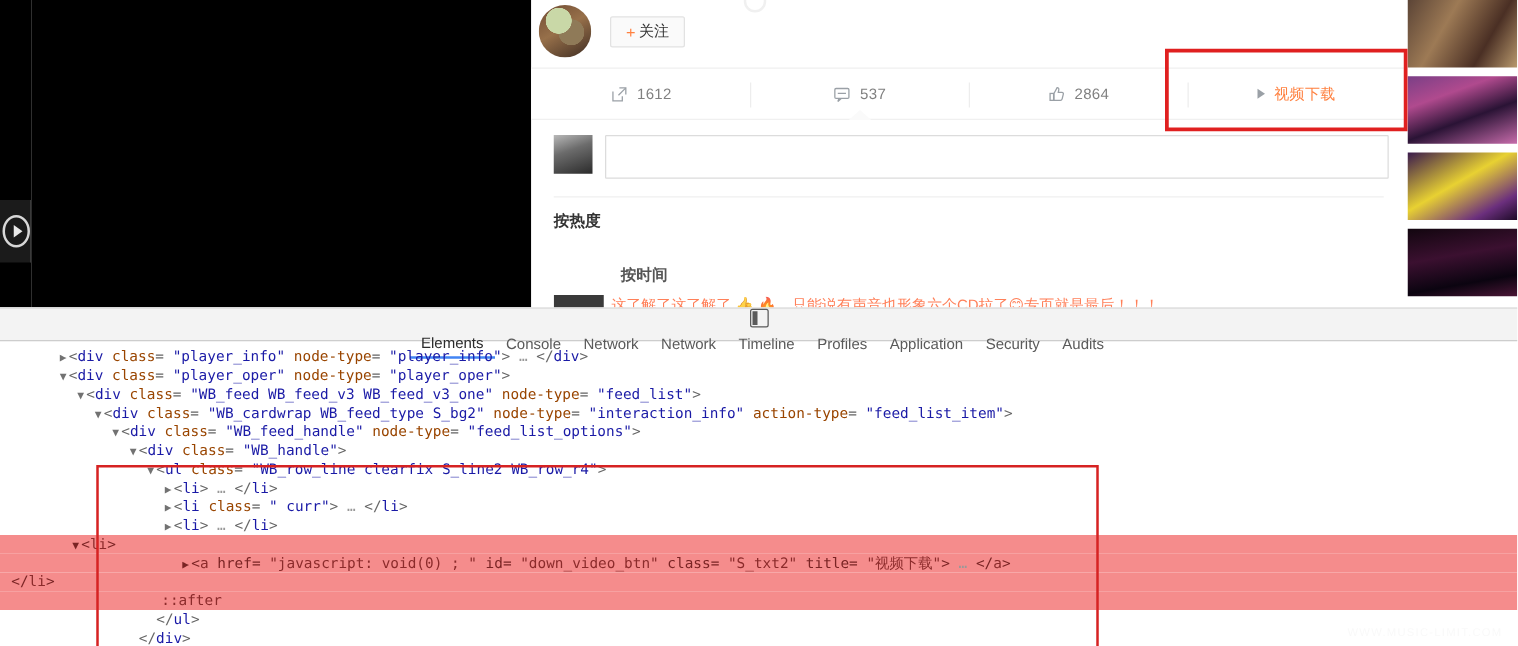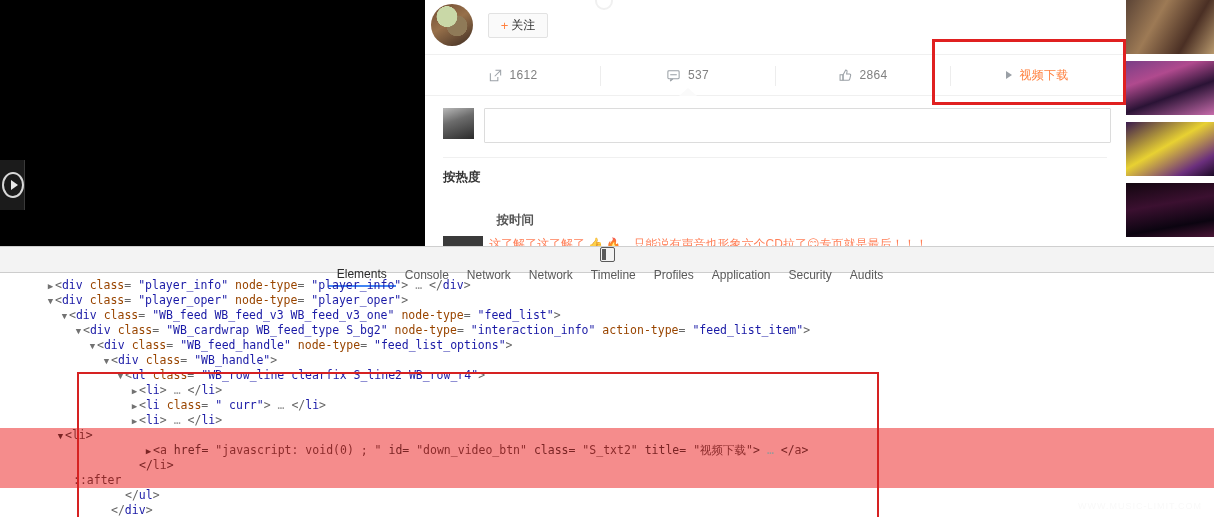--- a/index.html
+++ b/index.html
@@ -405,22 +405,22 @@
         <div class="tl" style="padding-left: 60px;"><span class="arw">▼</span><span class="tk-pun">&lt;</span><span class="tk-tag">div</span><span class="tk-attr"> class</span><span class="tk-pun">= </span><span class="tk-val">"WB_feed WB_feed_v3 WB_feed_v3_one"</span><span class="tk-attr"> node-type</span><span class="tk-pun">= </span><span class="tk-val">"feed_list"</span><span class="tk-pun">&gt;</span></div>
         <div class="tl" style="padding-left: 74px;"><span class="arw">▼</span><span class="tk-pun">&lt;</span><span class="tk-tag">div</span><span class="tk-attr"> class</span><span class="tk-pun">= </span><span class="tk-val">"WB_cardwrap WB_feed_type S_bg2"</span><span class="tk-attr"> node-type</span><span class="tk-pun">= </span><span class="tk-val">"interaction_info"</span><span class="tk-attr"> action-type</span><span class="tk-pun">= </span><span class="tk-val">"feed_list_item"</span><span class="tk-pun">&gt;</span></div>
         <div class="tl" style="padding-left: 88px;"><span class="arw">▼</span><span class="tk-pun">&lt;</span><span class="tk-tag">div</span><span class="tk-attr"> class</span><span class="tk-pun">= </span><span class="tk-val">"WB_feed_handle"</span><span class="tk-attr"> node-type</span><span class="tk-pun">= </span><span class="tk-val">"feed_list_options"</span><span class="tk-pun">&gt;</span></div>
         <div class="tl" style="padding-left: 102px;"><span class="arw">▼</span><span class="tk-pun">&lt;</span><span class="tk-tag">div</span><span class="tk-attr"> class</span><span class="tk-pun">= </span><span class="tk-val">"WB_handle"</span><span class="tk-pun">&gt;</span></div>
         <div class="tl" style="padding-left: 116px;"><span class="arw">▼</span><span class="tk-pun">&lt;</span><span class="tk-tag">ul</span><span class="tk-attr"> class</span><span class="tk-pun">= </span><span class="tk-val">"WB_row_line clearfix S_line2 WB_row_r4"</span><span class="tk-pun">&gt;</span></div>
         <div class="tl" style="padding-left: 130px;"><span class="arw">▶</span><span class="tk-pun">&lt;</span><span class="tk-tag">li</span><span class="tk-pun">&gt;</span><span class="tk-dots"> … </span><span class="tk-pun">&lt;/</span><span class="tk-tag">li</span><span class="tk-pun">&gt;</span></div>
         <div class="tl" style="padding-left: 130px;"><span class="arw">▶</span><span class="tk-pun">&lt;</span><span class="tk-tag">li</span><span class="tk-attr"> class</span><span class="tk-pun">= </span><span class="tk-val">" curr"</span><span class="tk-pun">&gt;</span><span class="tk-dots"> … </span><span class="tk-pun">&lt;/</span><span class="tk-tag">li</span><span class="tk-pun">&gt;</span></div>
         <div class="tl" style="padding-left: 130px;"><span class="arw">▶</span><span class="tk-pun">&lt;</span><span class="tk-tag">li</span><span class="tk-pun">&gt;</span><span class="tk-dots"> … </span><span class="tk-pun">&lt;/</span><span class="tk-tag">li</span><span class="tk-pun">&gt;</span></div>
         <div class="tl sel" style="padding-left: 56px;"><span class="arw">▼</span><span class="tk-pun">&lt;</span><span class="tk-tag">li</span><span class="tk-pun">&gt;</span></div>
         <div class="tl sel" style="padding-left: 144px;"><span class="arw">▶</span><span class="tk-pun">&lt;</span><span class="tk-tag">a</span><span class="tk-attr"> href</span><span class="tk-pun">= </span><span class="tk-val">"javascript: void(0) ; "</span><span class="tk-attr"> id</span><span class="tk-pun">= </span><span class="tk-val">"down_video_btn"</span><span class="tk-attr"> class</span><span class="tk-pun">= </span><span class="tk-val">"S_txt2"</span><span class="tk-attr"> title</span><span class="tk-pun">= </span><span class="tk-val">"视频下载"</span><span class="tk-pun">&gt;</span><span class="tk-dots"> … </span><span class="tk-pun">&lt;/</span><span class="tk-tag">a</span><span class="tk-pun">&gt;</span></div>
-        <div class="tl sel" style="padding-left: 130px;"><span class="arw"> </span><span class="tk-pun">&lt;/</span><span class="tk-tag">li</span><span class="tk-pun">&gt;</span></div>
-        <div class="tl sel" style="padding-left: 64px;"><span class="arw"> </span><span class="tk-pseudo">::after</span></div>
+        <div class="tl sel" style=""><span class="arw"> </span><span class="tk-pun">&lt;/</span><span class="tk-tag">li</span><span class="tk-pun">&gt;</span></div>
+        <div class="tl sel" style="padding-left: 120px;"><span class="arw"> </span><span class="tk-pseudo">::after</span></div>
         <div class="tl" style="padding-left: 116px;"><span class="arw"> </span><span class="tk-pun">&lt;/</span><span class="tk-tag">ul</span><span class="tk-pun">&gt;</span></div>
         <div class="tl" style="padding-left: 102px;"><span class="arw"> </span><span class="tk-pun">&lt;/</span><span class="tk-tag">div</span><span class="tk-pun">&gt;</span></div>
       </div>
   </div>
 
   <div class="watermark">
     <div class="w2">WWW.MUSIC-LIMIT.COM</div>
   </div>
 
 </div>

